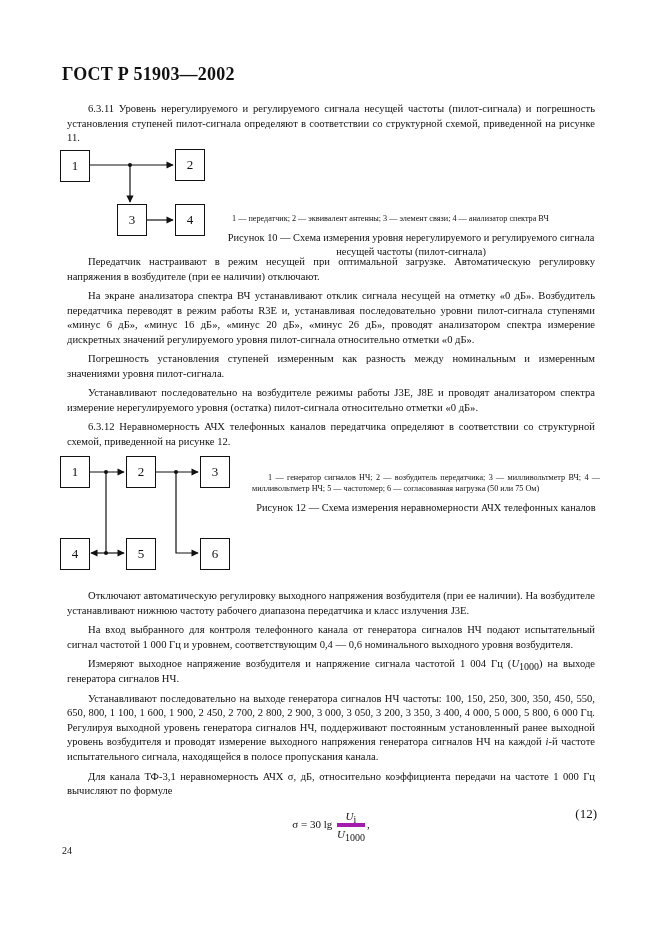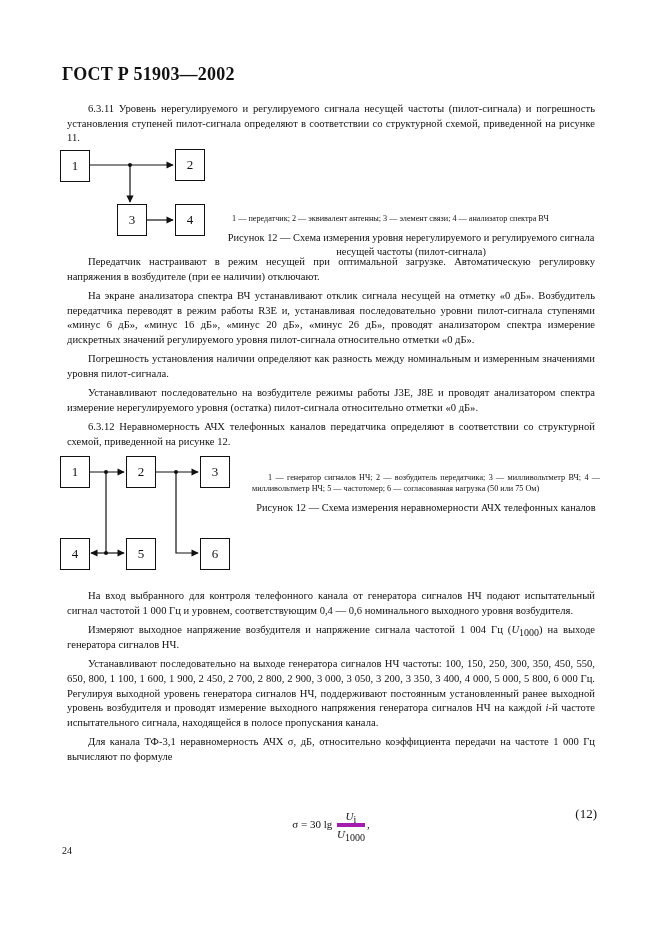--- a/index.html
+++ b/index.html
@@ -67,27 +67,27 @@
     <div class="dbox" style="left:57px;top:56px;">
         <span>3</span>
       </div>
     <div class="dbox" style="left:115px;top:56px;">
         <span>4</span>
       </div>
   </div>
 
   <div class="figcol" style="left:216px;top:180px;width:390px;margin-top:33px;">
     <p class="legend">1 — передатчик; 2 — эквивалент антенны; 3 — элемент связи; 4 — анализатор спектра ВЧ</p>
-    <p class="caption">Рисунок 12 — Схема измерения уровня нерегулируемого и регулируемого сигнала несущей частоты (пилот-сигнала)</p>
+    <p class="caption">Рисунок 10 — Схема измерения уровня нерегулируемого и регулируемого сигнала несущей частоты (пилот-сигнала)</p>
   </div>
 
   <div class="tblock" id="block2">
     <p>Передатчик настраивают в режим несущей при оптимальной загрузке. Автоматическую регулировку напряжения в возбудителе (при ее наличии) отключают.</p>
     <p>На экране анализатора спектра ВЧ устанавливают отклик сигнала несущей на отметку «0 дБ». Возбудитель передатчика переводят в режим работы R3E и, устанавливая последовательно уровни пилот-сигнала ступенями «минус 6 дБ», «минус 16 дБ», «минус 20 дБ», «минус 26 дБ», проводят анализатором спектра измерение дискретных значений регулируемого уровня пилот-сигнала относительно отметки «0 дБ».</p>
-    <p>Погрешность установления наличии определяют как разность между номинальным и измеренным значениями уровня пилот-сигнала.</p>
+    <p>Погрешность установления ступеней измеренным как разность между номинальным и измеренным значениями уровня пилот-сигнала.</p>
     <p>Устанавливают последовательно на возбудителе режимы работы J3E, J8E и проводят анализатором спектра измерение нерегулируемого уровня (остатка) пилот-сигнала относительно отметки «0 дБ».</p>
     <p>6.3.12 Неравномерность АЧХ телефонных каналов передатчика определяют в соответствии со структурной схемой, приведенной на рисунке 12.</p>
   </div>
 
   <div class="fig" style="left:60px;top:456px;width:170px;height:113px;">
     <svg width="170" height="113">
       <defs>
         <marker id="arr2" viewBox="0 0 10 10" refX="9" refY="5" markerWidth="7" markerHeight="6" orient="auto">
           <path d="M0,0 L10,5 L0,10 z" fill="#111"></path>
         </marker>
@@ -121,20 +121,21 @@
         <span>6</span>
       </div>
   </div>
 
   <div class="figcol" style="left:252px;top:472px;width:348px;">
     <p class="legend">1 — генератор сигналов НЧ; 2 — возбудитель передатчика; 3 — милливольтметр ВЧ; 4 — милливольтметр НЧ; 5 — частотомер; 6 — согласованная нагрузка (50 или 75 Ом)</p>
     <p class="caption">Рисунок 12 — Схема измерения неравномерности АЧХ телефонных каналов</p>
   </div>
 
   <div class="tblock" id="block3">
+    <p>Отключают автоматическую регулировку выходного напряжения возбудителя (при ее наличии). На возбудителе устанавливают нижнюю частоту рабочего диапазона передатчика и класс излучения J3E.</p>
     <p>На вход выбранного для контроля телефонного канала от генератора сигналов НЧ подают испытательный сигнал частотой 1 000 Гц и уровнем, соответствующим 0,4 — 0,6 номинального выходного уровня возбудителя.</p>
     <p><span>Измеряют выходное напряжение возбудителя и напряжение сигнала частотой 1 004 Гц (</span><i>U</i><sub>1000</sub><span>) на выходе генератора сигналов НЧ.</span></p>
     <p><span>Устанавливают последовательно на выходе генератора сигналов НЧ частоты: 100, 150, 250, 300, 350, 450, 550, 650, 800, 1 100, 1 600, 1 900, 2 450, 2 700, 2 800, 2 900, 3 000, 3 050, 3 200, 3 350, 3 400, 4 000, 5 000, 5 800, 6 000 Гц. Регулируя выходной уровень генератора сигналов НЧ, поддерживают постоянным установленный ранее выходной уровень возбудителя и проводят измерение выходного напряжения генератора сигналов НЧ на каждой </span><i>i</i><span>-й частоте испытательного сигнала, находящейся в полосе пропускания канала.</span></p>
     <p>Для канала ТФ-3,1 неравномерность АЧХ σ, дБ, относительно коэффициента передачи на частоте 1 000 Гц вычисляют по формуле</p>
   </div>
 
   <div class="formula-row">
     <div class="formula">
       <span>σ = 30 lg</span>
       <span class="frac">

